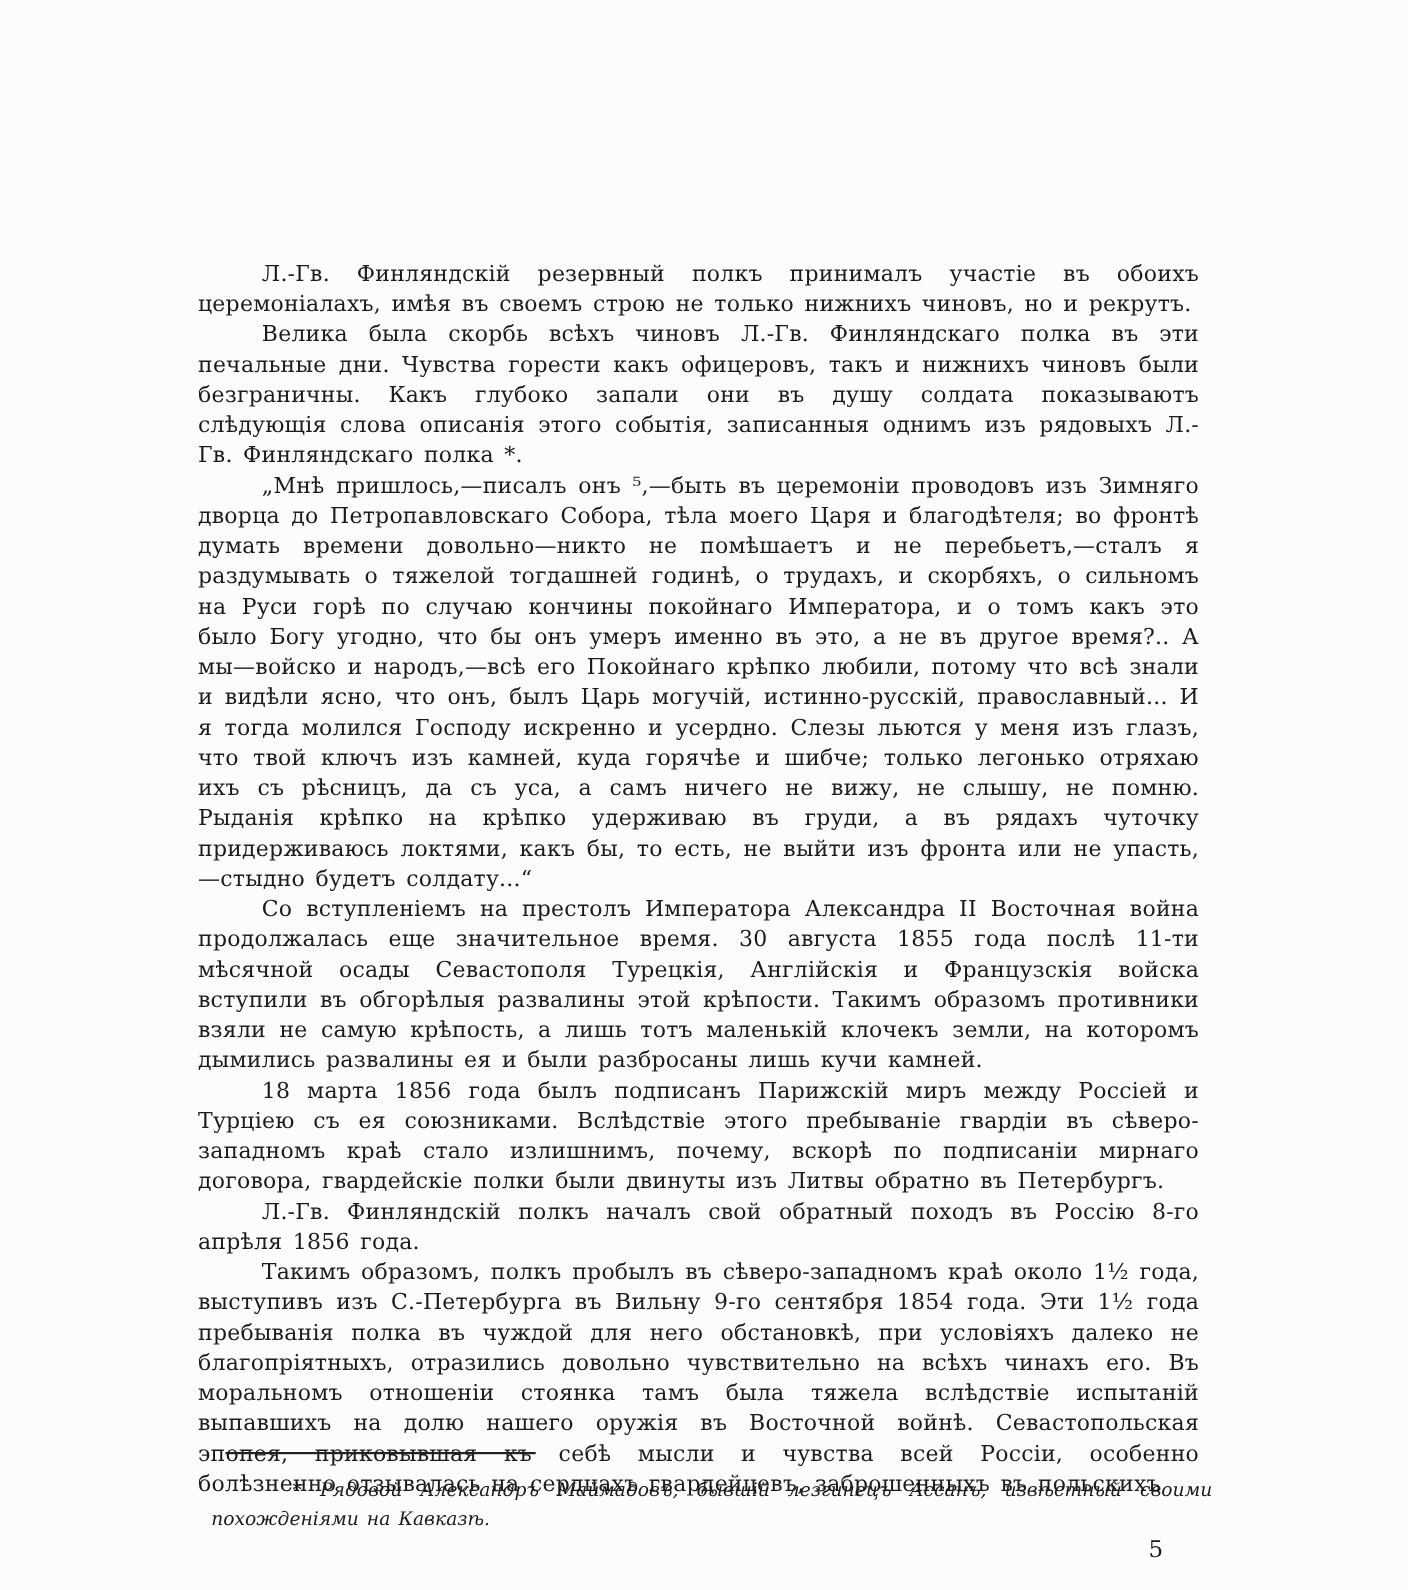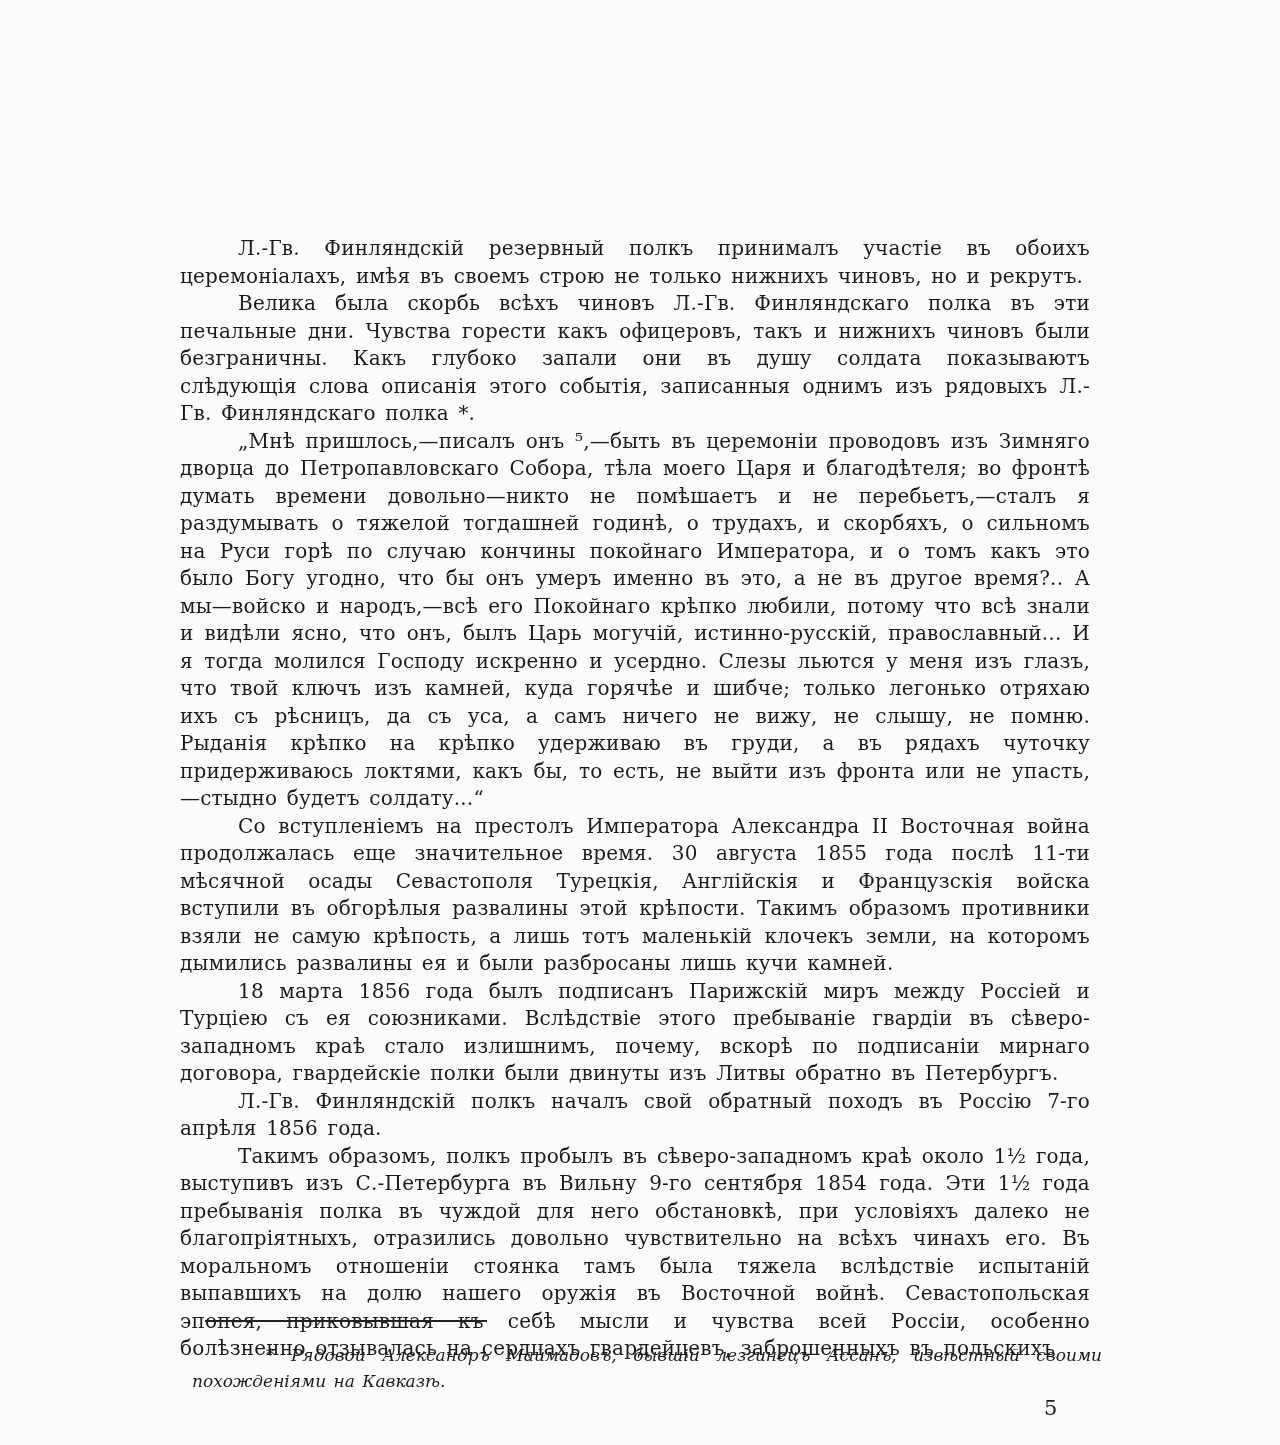--- a/index.html
+++ b/index.html
@@ -69,21 +69,21 @@
 <body>
 
 <div class="page">
 
   <main class="text-block">
     <p>Л.-Гв. Финляндскій резервный полкъ принималъ участіе въ обоихъ церемоніалахъ, имѣя въ своемъ строю не только нижнихъ чиновъ, но и рекрутъ.</p>
     <p>Велика была скорбь всѣхъ чиновъ Л.-Гв. Финляндскаго полка въ эти печальные дни. Чувства горести какъ офицеровъ, такъ и нижнихъ чиновъ были безграничны. Какъ глубоко запали они въ душу солдата показываютъ слѣдующія слова описанія этого событія, записанныя однимъ изъ рядовыхъ Л.-Гв. Финляндскаго полка *.</p>
     <p>„Мнѣ пришлось,—писалъ онъ ⁵,—быть въ церемоніи проводовъ изъ Зимняго дворца до Петропавловскаго Собора, тѣла моего Царя и благодѣтеля; во фронтѣ думать времени довольно—никто не помѣшаетъ и не перебьетъ,—сталъ я раздумывать о тяжелой тогдашней годинѣ, о трудахъ, и скорбяхъ, о сильномъ на Руси горѣ по случаю кончины покойнаго Императора, и о томъ какъ это было Богу угодно, что бы онъ умеръ именно въ это, а не въ другое время?.. А мы—войско и народъ,—всѣ его Покойнаго крѣпко любили, потому что всѣ знали и видѣли ясно, что онъ, былъ Царь могучій, истинно-русскій, православный... И я тогда молился Господу искренно и усердно. Слезы льются у меня изъ глазъ, что твой ключъ изъ камней, куда горячѣе и шибче; только легонько отряхаю ихъ съ рѣсницъ, да съ уса, а самъ ничего не вижу, не слышу, не помню. Рыданія крѣпко на крѣпко удерживаю въ груди, а въ рядахъ чуточку придерживаюсь локтями, какъ бы, то есть, не выйти изъ фронта или не упасть,—стыдно будетъ солдату...“</p>
     <p>Со вступленіемъ на престолъ Императора Александра II Восточная война продолжалась еще значительное время. 30 августа 1855 года послѣ 11-ти мѣсячной осады Севастополя Турецкія, Англійскія и Французскія войска вступили въ обгорѣлыя развалины этой крѣпости. Такимъ образомъ противники взяли не самую крѣпость, а лишь тотъ маленькій клочекъ земли, на которомъ дымились развалины ея и были разбросаны лишь кучи камней.</p>
     <p>18 марта 1856 года былъ подписанъ Парижскій миръ между Россіей и Турціею съ ея союзниками. Вслѣдствіе этого пребываніе гвардіи въ сѣверо-западномъ краѣ стало излишнимъ, почему, вскорѣ по подписаніи мирнаго договора, гвардейскіе полки были двинуты изъ Литвы обратно въ Петербургъ.</p>
-    <p>Л.-Гв. Финляндскій полкъ началъ свой обратный походъ въ Россію 7-го апрѣля 1856 года.</p>
+    <p>Л.-Гв. Финляндскій полкъ началъ свой обратный походъ въ Россію 8-го апрѣля 1856 года.</p>
     <p>Такимъ образомъ, полкъ пробылъ въ сѣверо-западномъ краѣ около 1½ года, выступивъ изъ С.-Петербурга въ Вильну 9-го сентября 1854 года. Эти 1½ года пребыванія полка въ чуждой для него обстановкѣ, при условіяхъ далеко не благопріятныхъ, отразились довольно чувствительно на всѣхъ чинахъ его. Въ моральномъ отношеніи стоянка тамъ была тяжела вслѣдствіе испытаній выпавшихъ на долю нашего оружія въ Восточной войнѣ. Севастопольская эпопея, приковывшая къ себѣ мысли и чувства всей Россіи, особенно болѣзненно отзывалась на сердцахъ гвардейцевъ, заброшенныхъ въ польскихъ</p>
   </main>
 
   <div class="footnote-sep"></div>
 
   <p class="footnote">* Рядовой Александръ Маймадовъ, бывшій лезгинецъ Ассанъ, извѣстный своими похожденіями на Кавказѣ.</p>
 
   <div class="page-number">5</div>
 
 </div>

